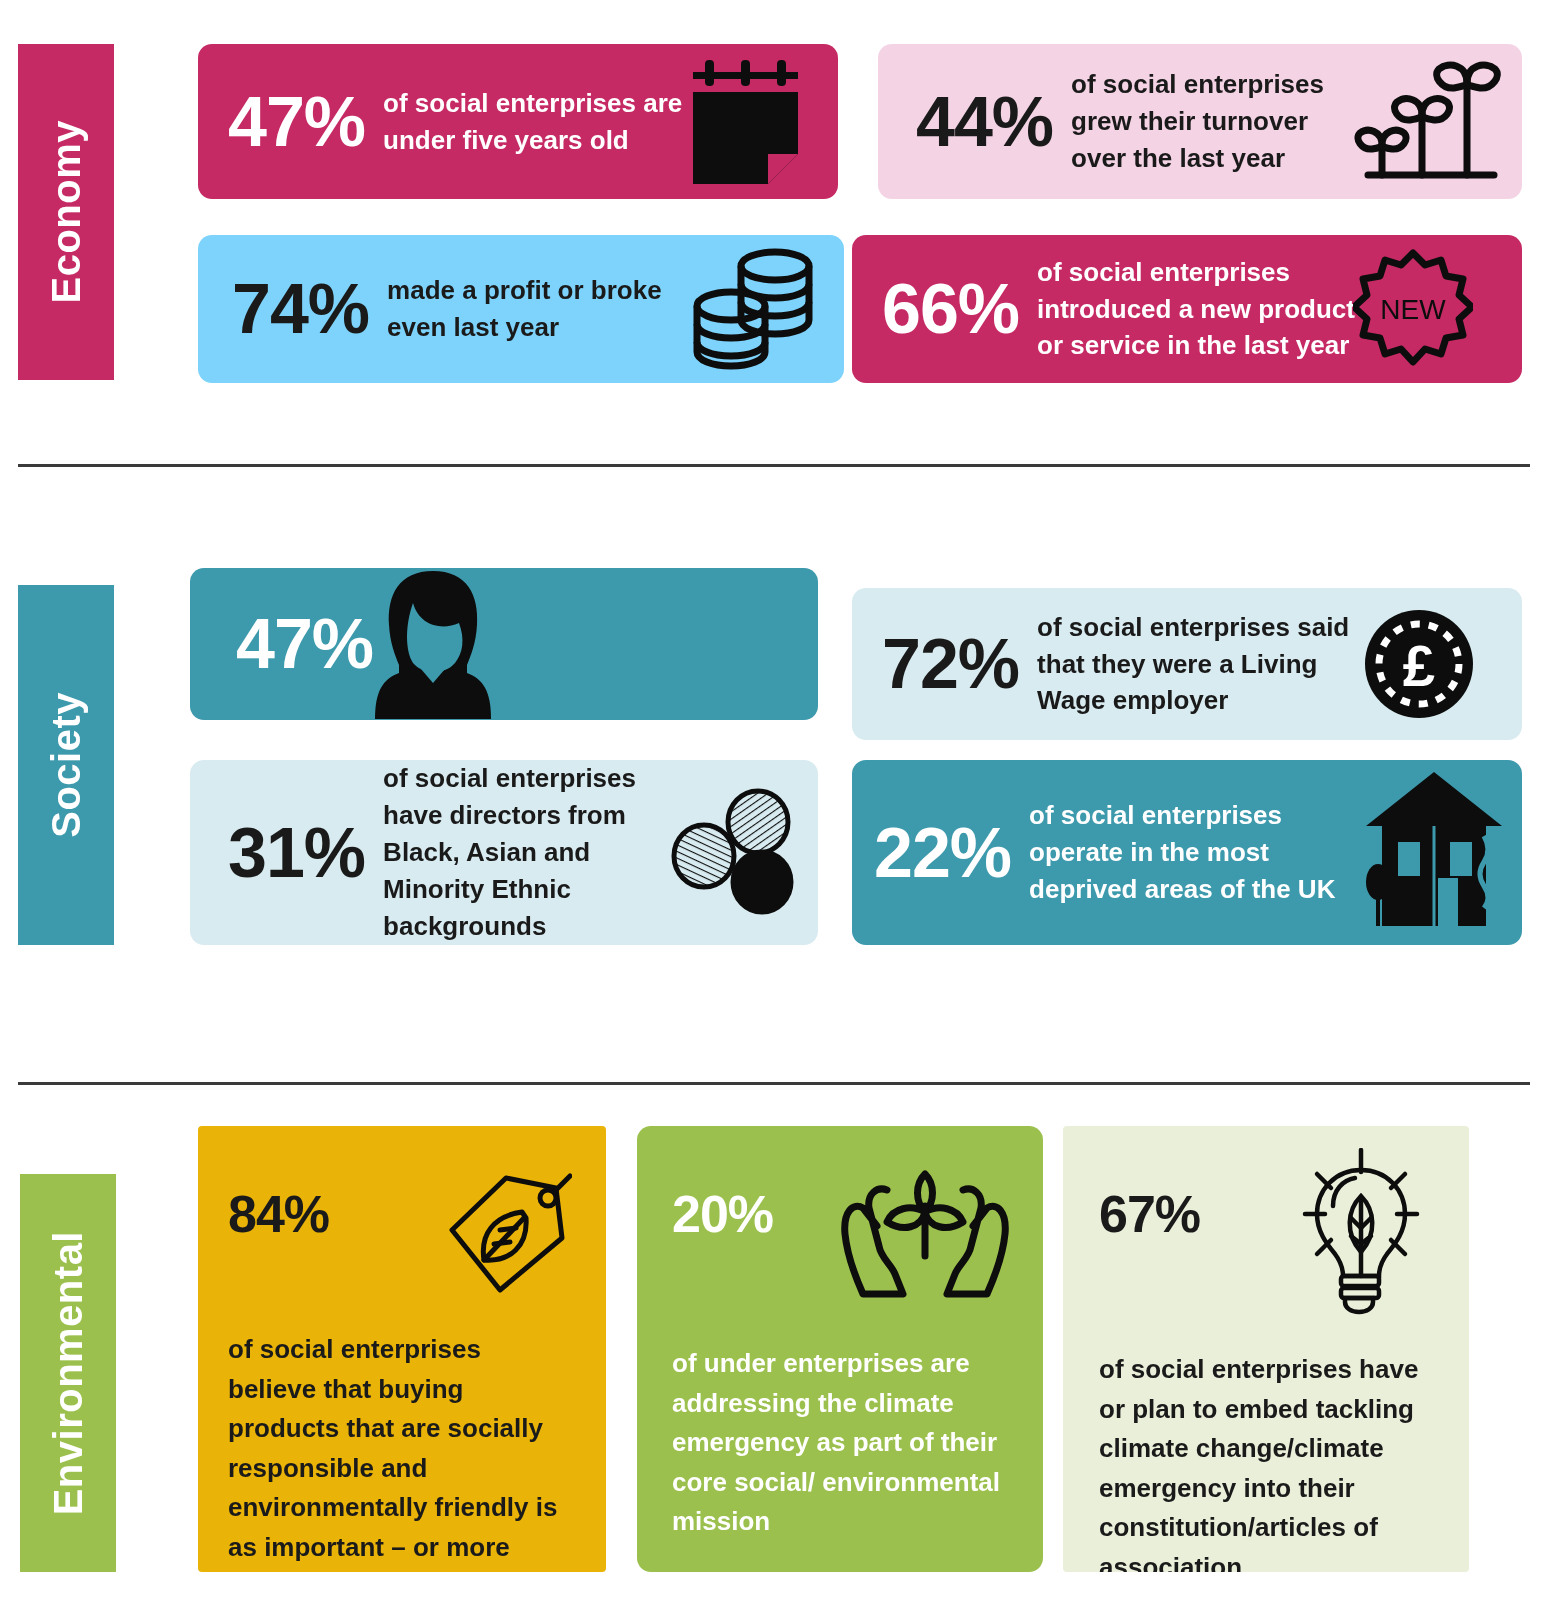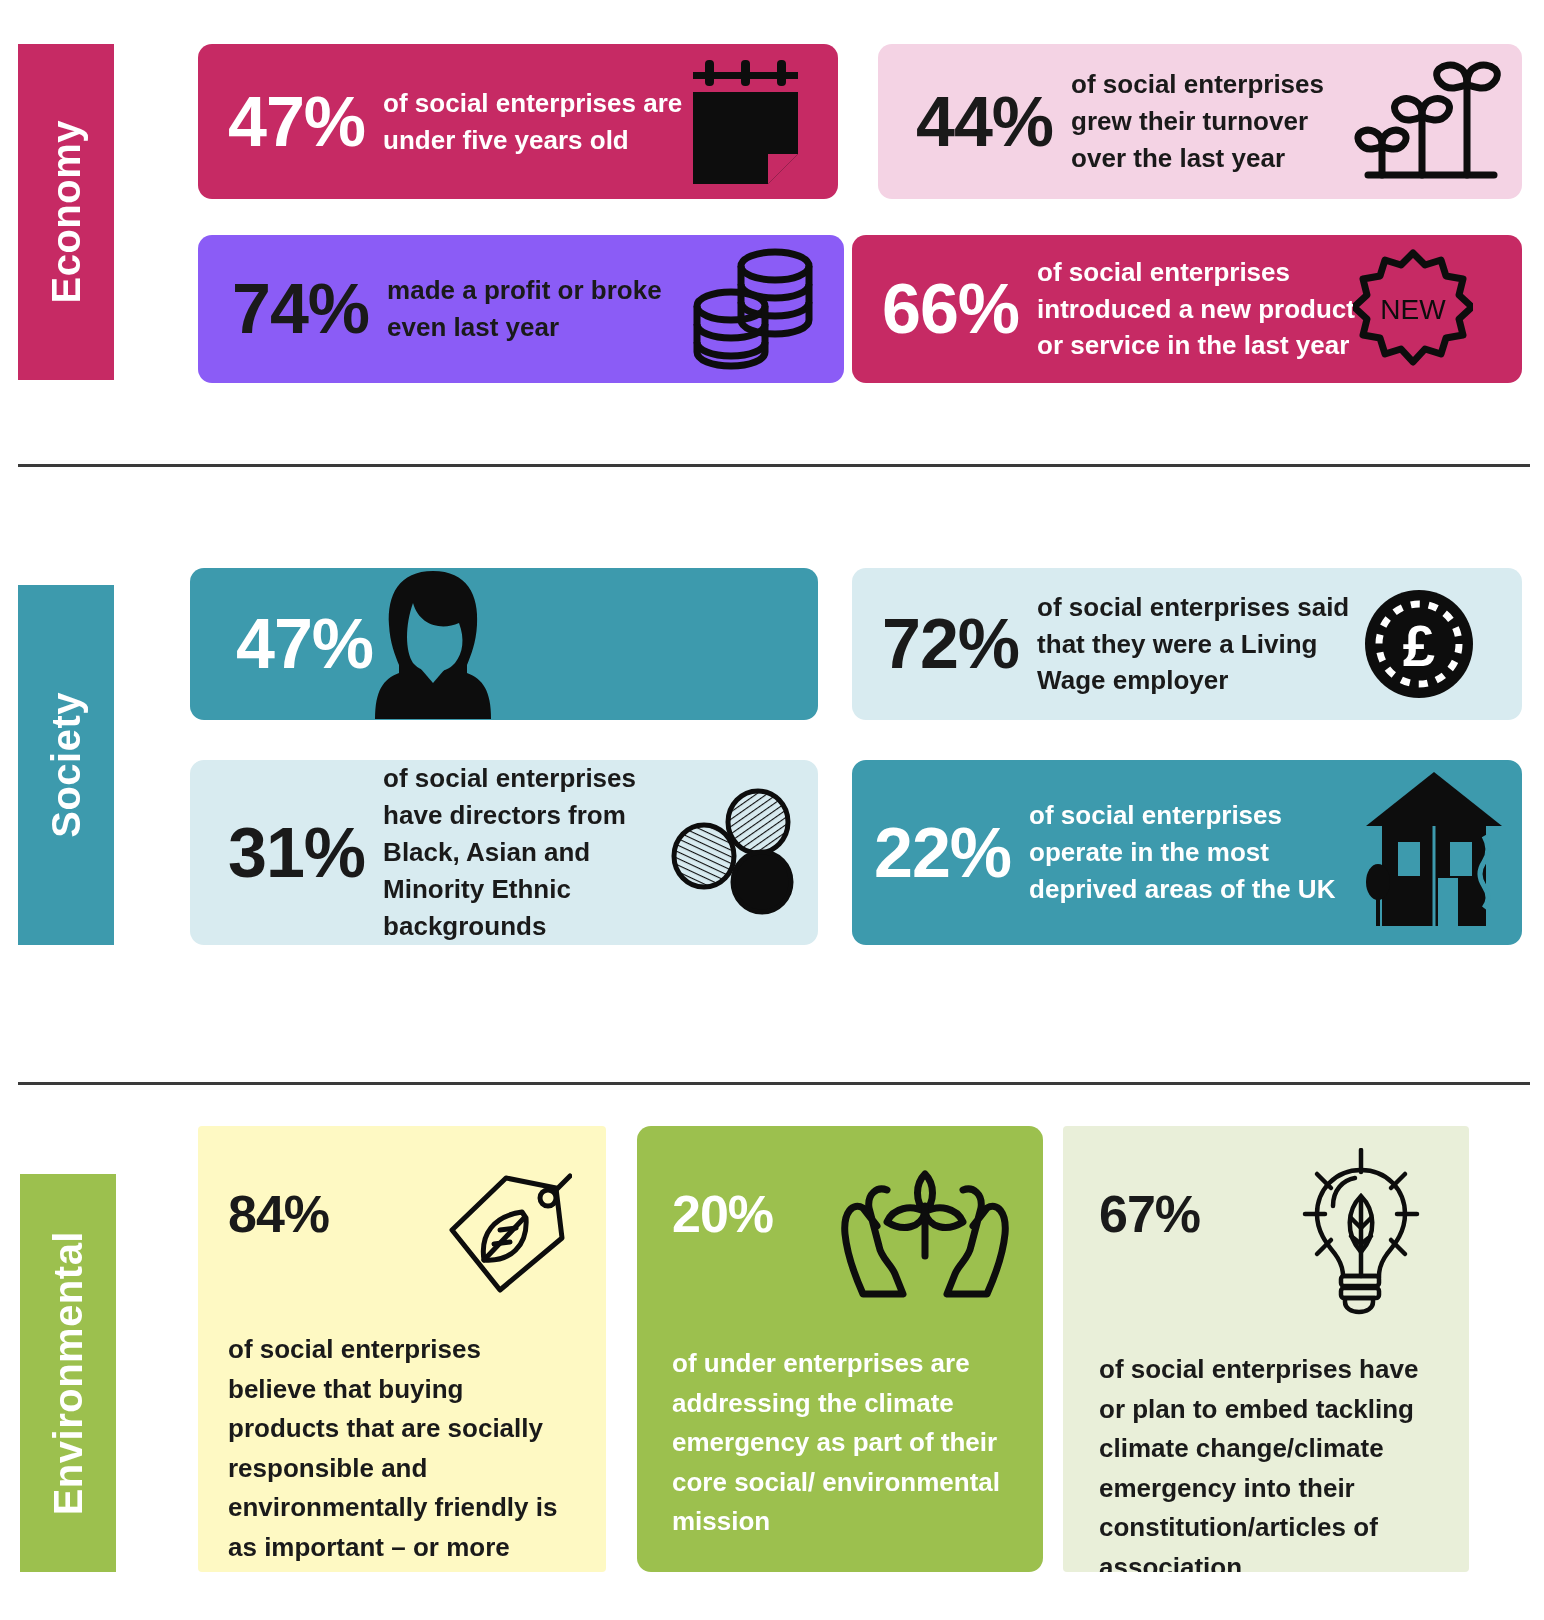--- a/index.html
+++ b/index.html
@@ -151,21 +151,21 @@
             <path d="M68 58 C 68 42, 52 38, 43 45 C 36 52, 45 64, 56 63 C 63 62, 68 60, 68 58 Z"></path>
             <path d="M68 58 C 68 42, 84 38, 93 45 C 100 52, 91 64, 80 63 C 73 62, 68 60, 68 58 Z"></path>
             <path d="M28 88 C 28 74, 14 70, 6 76 C 0 82, 8 93, 18 92 C 24 91, 28 90, 28 88 Z"></path>
             <path d="M28 88 C 28 74, 42 70, 50 76 C 56 82, 48 93, 38 92 C 32 91, 28 90, 28 88 Z"></path>
           </g>
         </svg>
       </span>
     </div>
   </div>
 
-  <div class="card" style="left:198px; top:235px; width:646px; height:148px; background:#8b5cf6;">
+  <div class="card" style="left:198px; top:235px; width:646px; height:148px; background:#7dd3fc;">
     <div class="card-row" style="padding-left:34px;">
       <span class="pct t-light">74%</span>
       <span class="blurb t-light" style="max-width:300px;">made a profit or broke even last year</span>
       <span class="card-icon">
         <svg width="130" height="130" viewBox="0 0 130 130" aria-hidden="true">
           <g fill="none" stroke="#0d0d0d" stroke-width="7">
             <ellipse cx="88" cy="22" rx="34" ry="14"></ellipse>
             <path d="M54 22 v18 c0 8 15 14 34 14 s34-6 34-14 V22"></path>
             <path d="M54 40 v18 c0 8 15 14 34 14 s34-6 34-14 V40"></path>
             <path d="M54 58 v18 c0 8 15 14 34 14 s34-6 34-14 V58"></path>
@@ -206,21 +206,21 @@
           <g fill="#0d0d0d">
             <path d="M60 2 C 26 2, 14 26, 16 56 C 17 74, 22 86, 26 96 L 26 104 C 10 110, 2 122, 2 150 L 118 150 C 118 122, 110 110, 94 104 L 94 96 C 98 86, 103 74, 104 56 C 106 26, 94 2, 60 2 Z"></path>
             <path d="M40 34 C 46 56, 68 62, 86 54 C 92 70, 90 84, 82 94 C 72 106, 50 106, 40 94 C 32 82, 32 56, 40 34 Z" fill="#3d9aad"></path>
             <path d="M48 100 L 60 114 L 72 100 L 72 92 L 48 92 Z" fill="#3d9aad"></path>
           </g>
         </svg>
       </span>
     </div>
   </div>
 
-  <div class="card" style="left:852px; top:568px; width:670px; height:152px; background:#d8ebf0;">
+  <div class="card" style="left:852px; top:588px; width:670px; height:152px; background:#d8ebf0;">
     <div class="card-row" style="padding-left:30px;">
       <span class="pct t-light">72%</span>
       <span class="blurb t-light" style="max-width:325px;">of social enterprises said that they were a Living Wage employer</span>
       <span class="card-icon">
         <svg width="115" height="115" viewBox="0 0 115 115" aria-hidden="true">
           <circle cx="57" cy="57" r="54" fill="#0d0d0d"></circle>
           <circle cx="57" cy="57" r="40" fill="none" stroke="#ffffff" stroke-width="7" stroke-dasharray="9 9"></circle>
           <text x="57" y="79" text-anchor="middle" font-family="Liberation Sans, sans-serif" font-size="58" font-weight="700" fill="#ffffff">£</text>
         </svg>
       </span>
@@ -269,21 +269,21 @@
       </span>
     </div>
   </div>
 
   <div class="divider" style="top:1082px;"></div>
 
   <div class="side-bar" style="left:20px; top:1174px; height:398px; background:#9cc04e;">
     <span class="side-label">Environmental</span>
   </div>
 
-  <div class="card sharp" style="left:198px; top:1126px; width:408px; height:446px; background:#fef9c3;">
+  <div class="card sharp" style="left:198px; top:1126px; width:408px; height:446px; background:#eab308;">
     <div class="card-col">
       <div class="col-top">
         <span class="pct t-light">84%</span>
         <span class="card-icon">
           <svg width="128" height="124" viewBox="0 0 128 124" aria-hidden="true">
             <g fill="none" stroke="#0d0d0d" stroke-width="5" stroke-linejoin="round" stroke-linecap="round">
               <path d="M62 6 L 112 16 L 118 66 L 56 118 L 8 58 Z"></path>
               <circle cx="104" cy="26" r="8"></circle>
               <line x1="110" y1="20" x2="126" y2="4"></line>
               <path d="M78 40 C 50 44, 36 62, 40 88 C 66 90, 84 74, 82 46 Z"></path>

